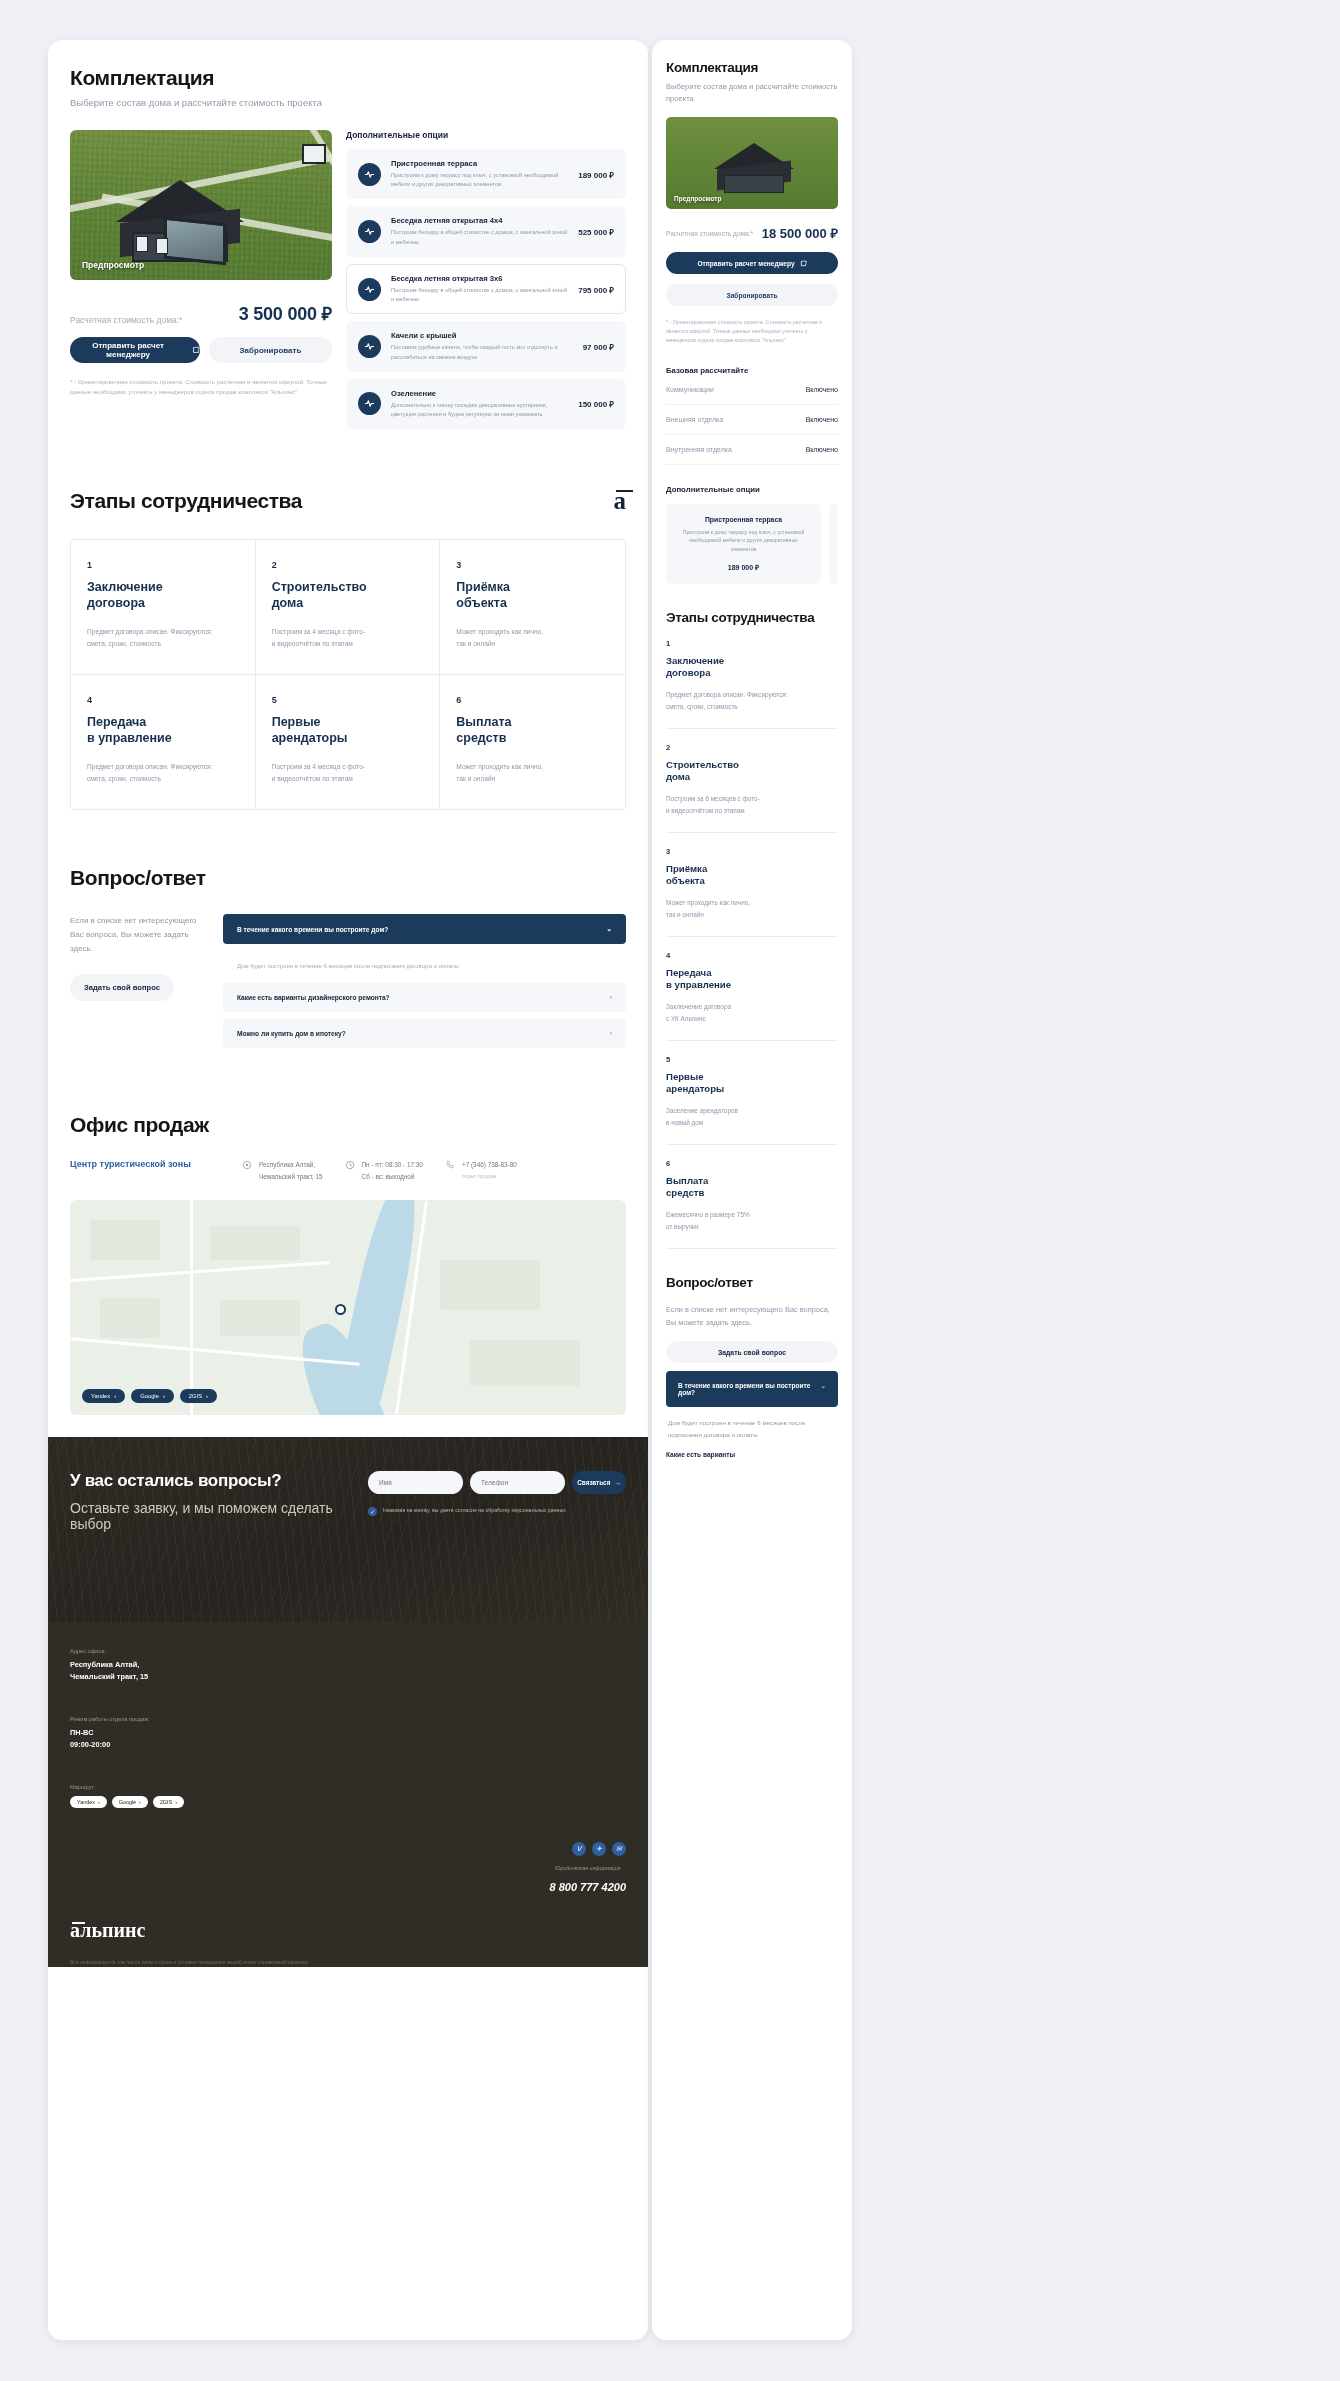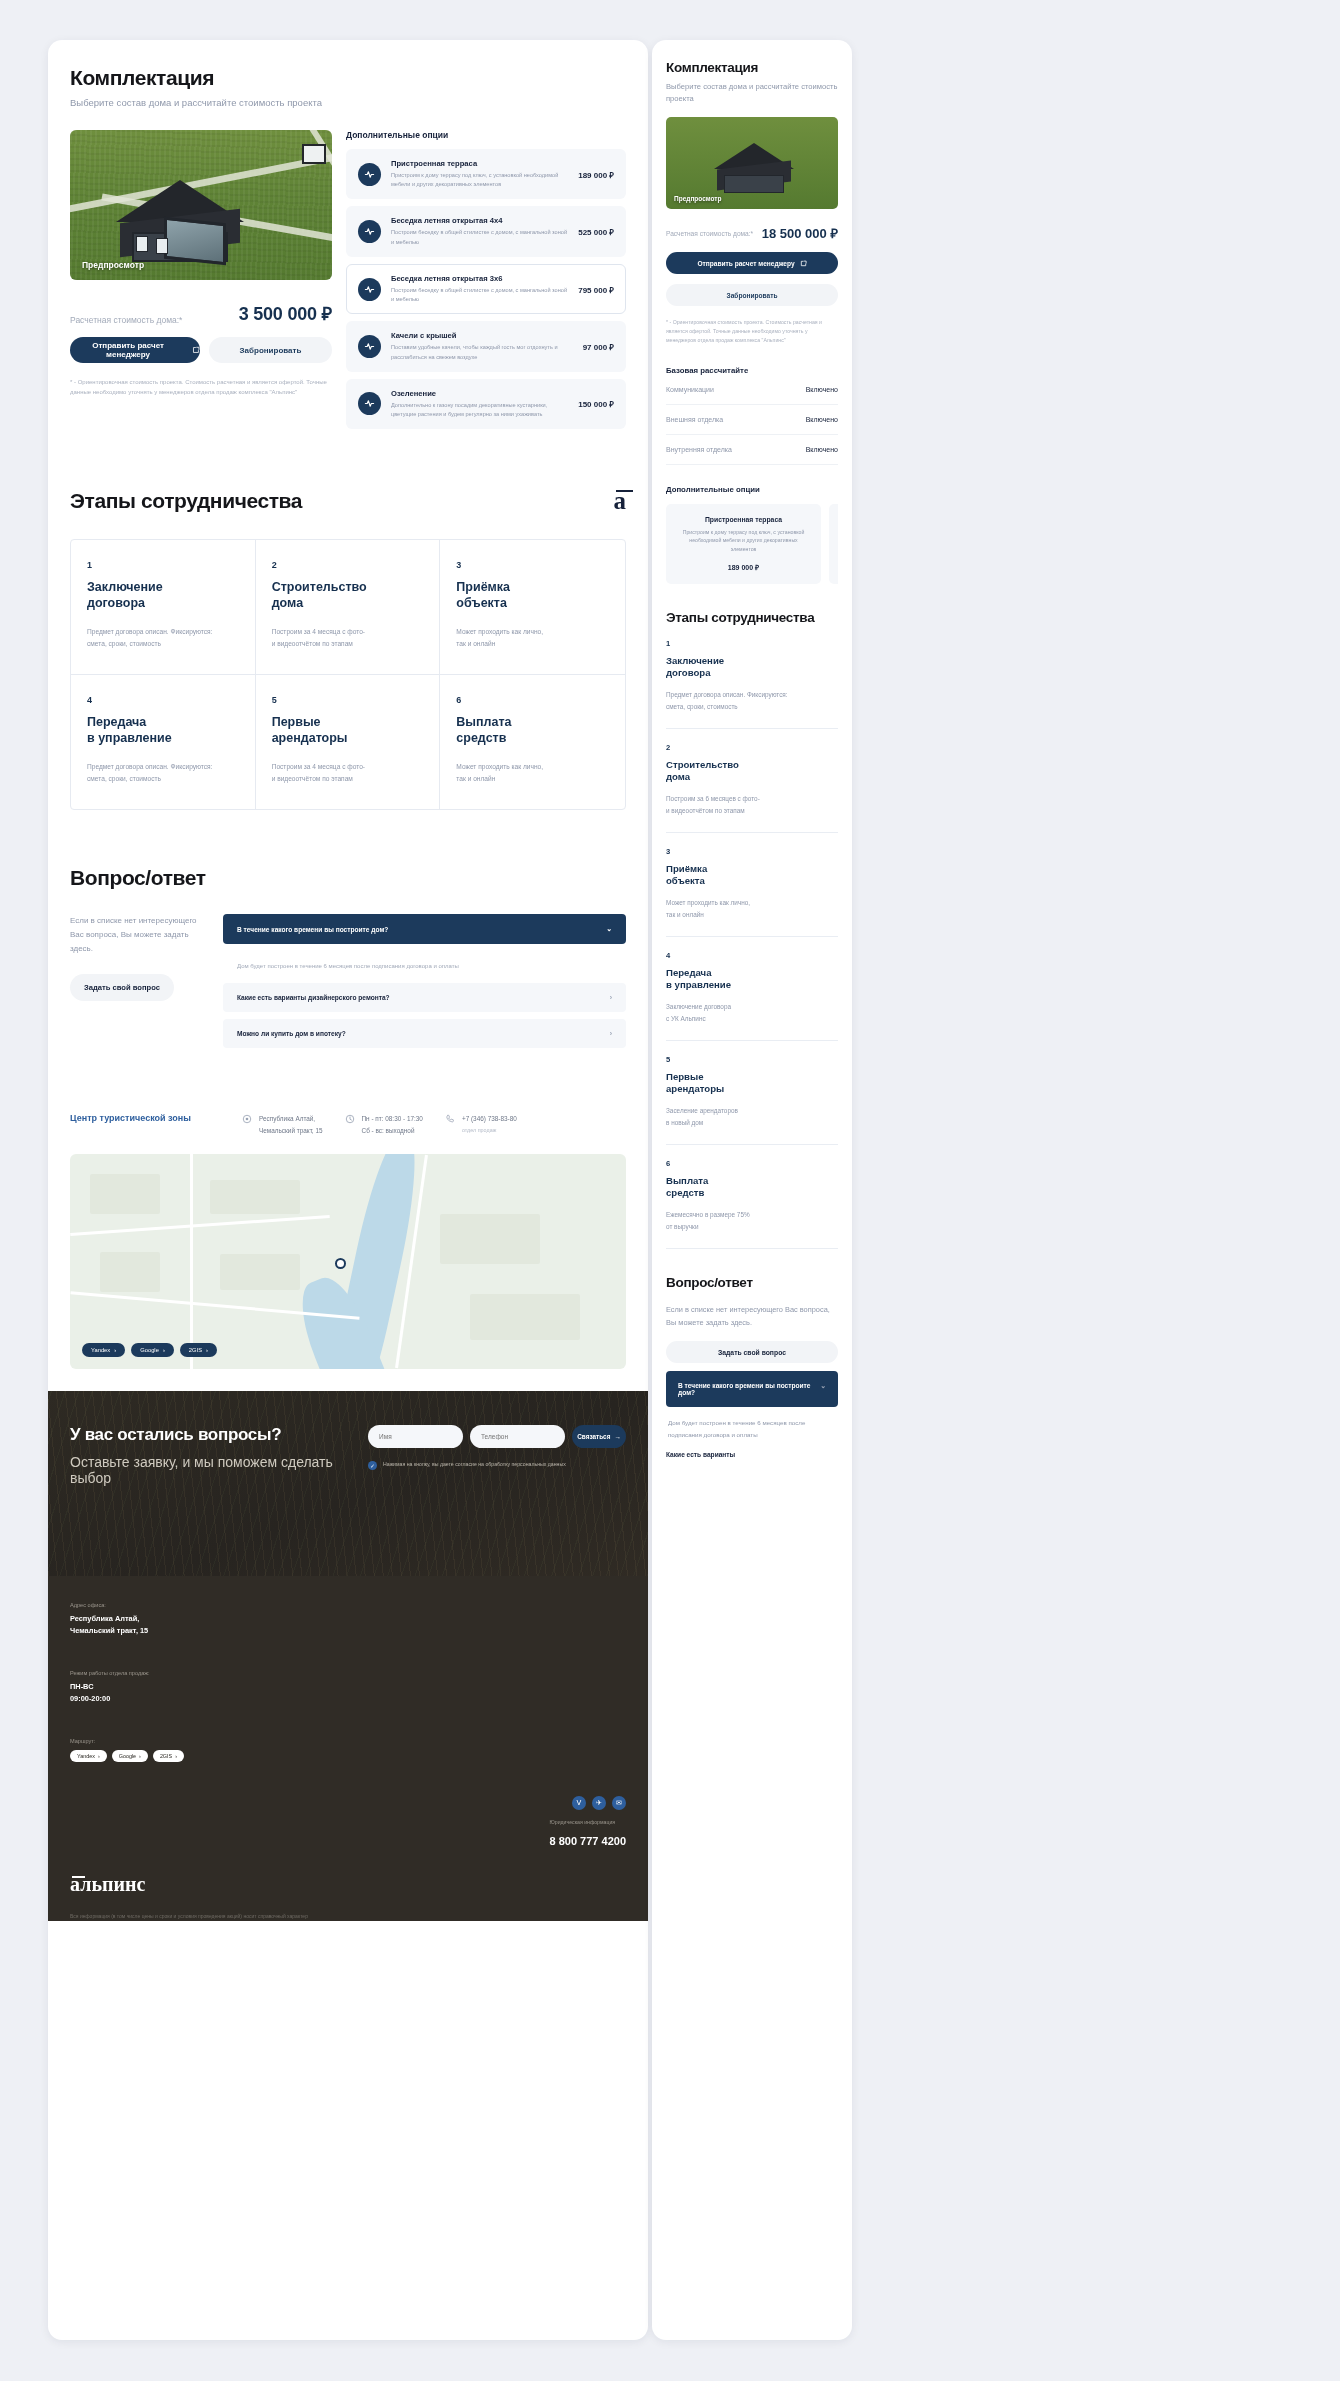--- a/index.html
+++ b/index.html
@@ -178,21 +178,21 @@
   
   .foot{
     position:relative;margin:0 -22px;background:#302c26;min-height:180px;padding:26px 22px 0 22px;
   }
   .foot-cols{display:flex;gap:34px;flex-direction:column;}
   .fcap{font-size:5.6px;color:#9a958c;}
   .fval{font-size:7.4px;font-weight:700;color:#fff;line-height:1.55;margin-top:5px;white-space:pre-line;}
   .route-chips{display:flex;gap:5px;margin-top:6px;}
   .rchip{background:#fff;color:#2b2823;border-radius:10px;padding:3px 7px;font-size:5.4px;
     display:flex;align-items:center;gap:3px;cursor:pointer;}
-  .foot-right{margin-left:auto;text-align:left;}
+  .foot-right{margin-left:auto;text-align:center;font-style:italic;}
   .socials{display:flex;gap:6px;justify-content:flex-end;}
   .soc{width:14px;height:14px;border-radius:50%;background:#2e5f9e;color:#fff;display:flex;
     align-items:center;justify-content:center;font-size:7px;cursor:pointer;}
   .jur{font-size:5.2px;color:#9a958c;margin-top:9px;}
   .phone-b{font-size:11px;font-weight:700;color:#fff;margin-top:10px;}
   .brand{font-size:20px;font-weight:700;color:#fff;margin-top:26px;font-family:"Liberation Serif",serif;position:relative;}
   .brand:after{content:"";position:absolute;left:2px;top:3px;width:13px;height:1.6px;background:#fff;}
   .legal{font-size:5px;color:#6e6a63;line-height:1.7;margin-top:16px;max-width:470px;}
 
   
@@ -443,20 +443,21 @@
               <div class="faq-q">
                 <span>Можно ли купить дом в ипотеку?</span>
                 <span class="chev">›</span>
               </div>
             </div>
           </div>
         </div>
       </div>
 
       <div class="office">
+        <h1 class="sec-title">Офис продаж</h1>
         <div class="office-row">
           <div class="office-name">Центр туристической зоны</div>
 
           <div class="oi">
             <svg class="oi-ico" viewBox="0 0 24 24" fill="none">
               <circle cx="12" cy="12" r="9" stroke="currentColor" stroke-width="2"></circle>
                 <circle cx="12" cy="12" r="3.2" fill="currentColor"></circle>
             </svg>
             <div class="oi-txt">Республика Алтай,
 Чемальский тракт, 15</div>

